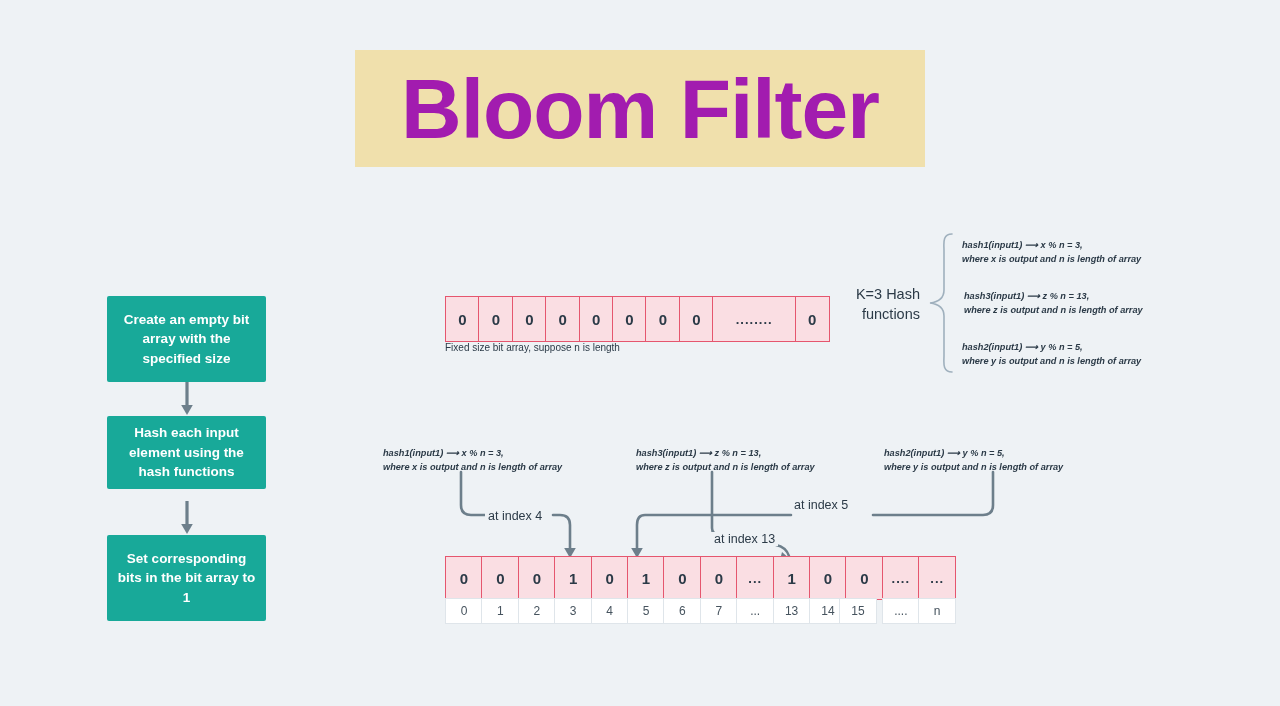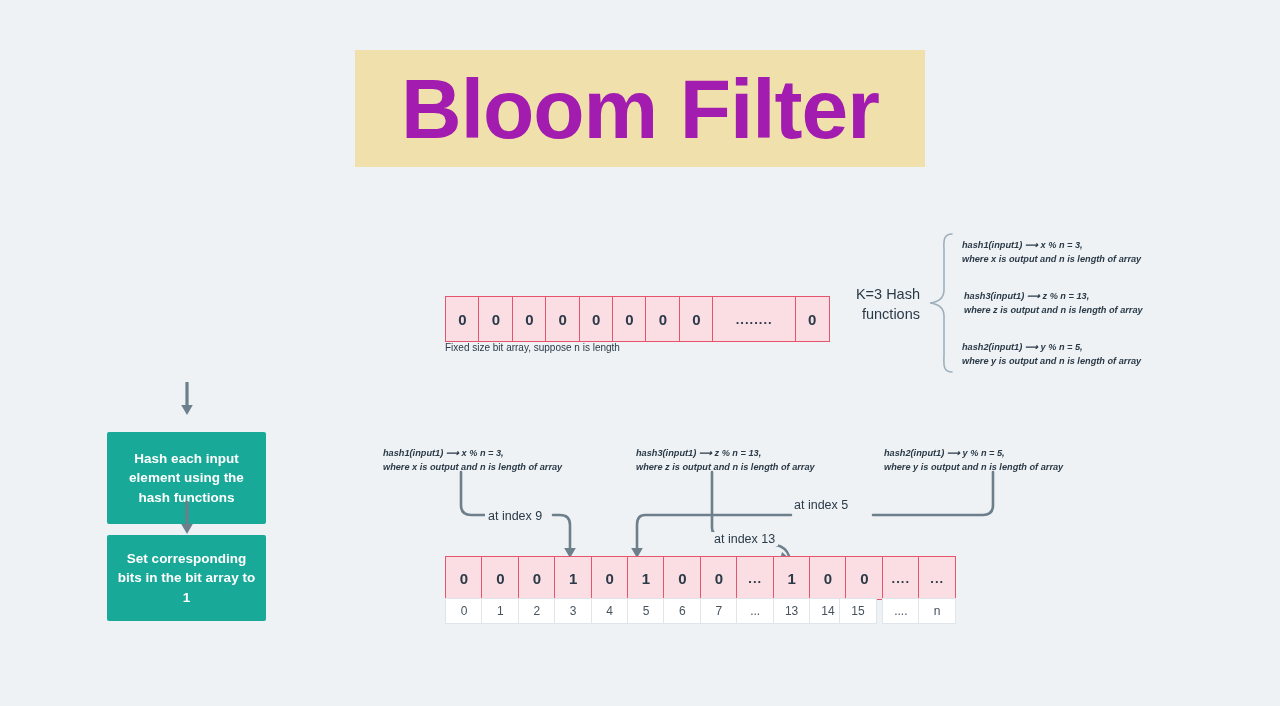--- a/index.html
+++ b/index.html
@@ -56,21 +56,21 @@
     line-height: 1.45;
     text-align: center;
     display: flex;
     align-items: center;
     justify-content: center;
     padding: 0 10px;
     box-sizing: border-box;
     border-radius: 2px;
   }
   #flow-box-0 { top: 296px; height: 86px; }
-  #flow-box-1 { top: 432px; height: 92px; }
+  #flow-box-1 { top: 416px; height: 73px; }
   #flow-box-2 { top: 535px; height: 86px; }
 
   .flow-arrow {
     position: absolute;
     left: 180px;
     width: 14px;
     height: 36px;
   }
   #flow-arrow-0 { top: 382px; }
   #flow-arrow-1 { top: 501px; }
@@ -179,20 +179,23 @@
 </style>
 </head>
 <body>
 
 <div id="canvas">
 
   <div id="title-banner">
     <div id="title-text">Bloom Filter</div>
   </div>
 
+  <div class="flow-box" id="flow-box-0">
+    <span>Create an empty bit array with the specified size</span>
+  </div>
 
   <svg class="flow-arrow" id="flow-arrow-0" viewBox="0 0 14 36">
     <path d="M7 0 L7 24" stroke="#6d7f8b" stroke-width="3.2" fill="none"></path>
     <path d="M1.2 23 L7 33 L12.8 23 Z" fill="#6d7f8b"></path>
   </svg>
 
   <div class="flow-box" id="flow-box-1">
     <span>Hash each input element using the hash functions</span>
   </div>
 
@@ -298,17 +301,17 @@
       <div class="idxcell" style="left: 663.4px; top: 598.4px; width: 38px; height: 26px;">6</div>
       <div class="idxcell" style="left: 699.8px; top: 598.4px; width: 38px; height: 26px;">7</div>
       <div class="idxcell" style="left: 736.2px; top: 598.4px; width: 38px; height: 26px;">...</div>
       <div class="idxcell" style="left: 772.6px; top: 598.4px; width: 38px; height: 26px;">13</div>
       <div class="idxcell" style="left: 809px; top: 598.4px; width: 38px; height: 26px;">14</div>
       <div class="idxcell" style="left: 839px; top: 598.4px; width: 38px; height: 26px;">15</div>
       <div class="idxcell" style="left: 881.8px; top: 598.4px; width: 38px; height: 26px;">....</div>
       <div class="idxcell" style="left: 918.2px; top: 598.4px; width: 38px; height: 26px;">n</div>
     </div>
 
-  <div class="index-label" id="index-label-0">at index 9</div>
+  <div class="index-label" id="index-label-0">at index 4</div>
   <div class="index-label" id="index-label-1">at index 5</div>
   <div class="index-label" id="index-label-2">at index 13</div>
 
 </div>
 
 </body></html>

